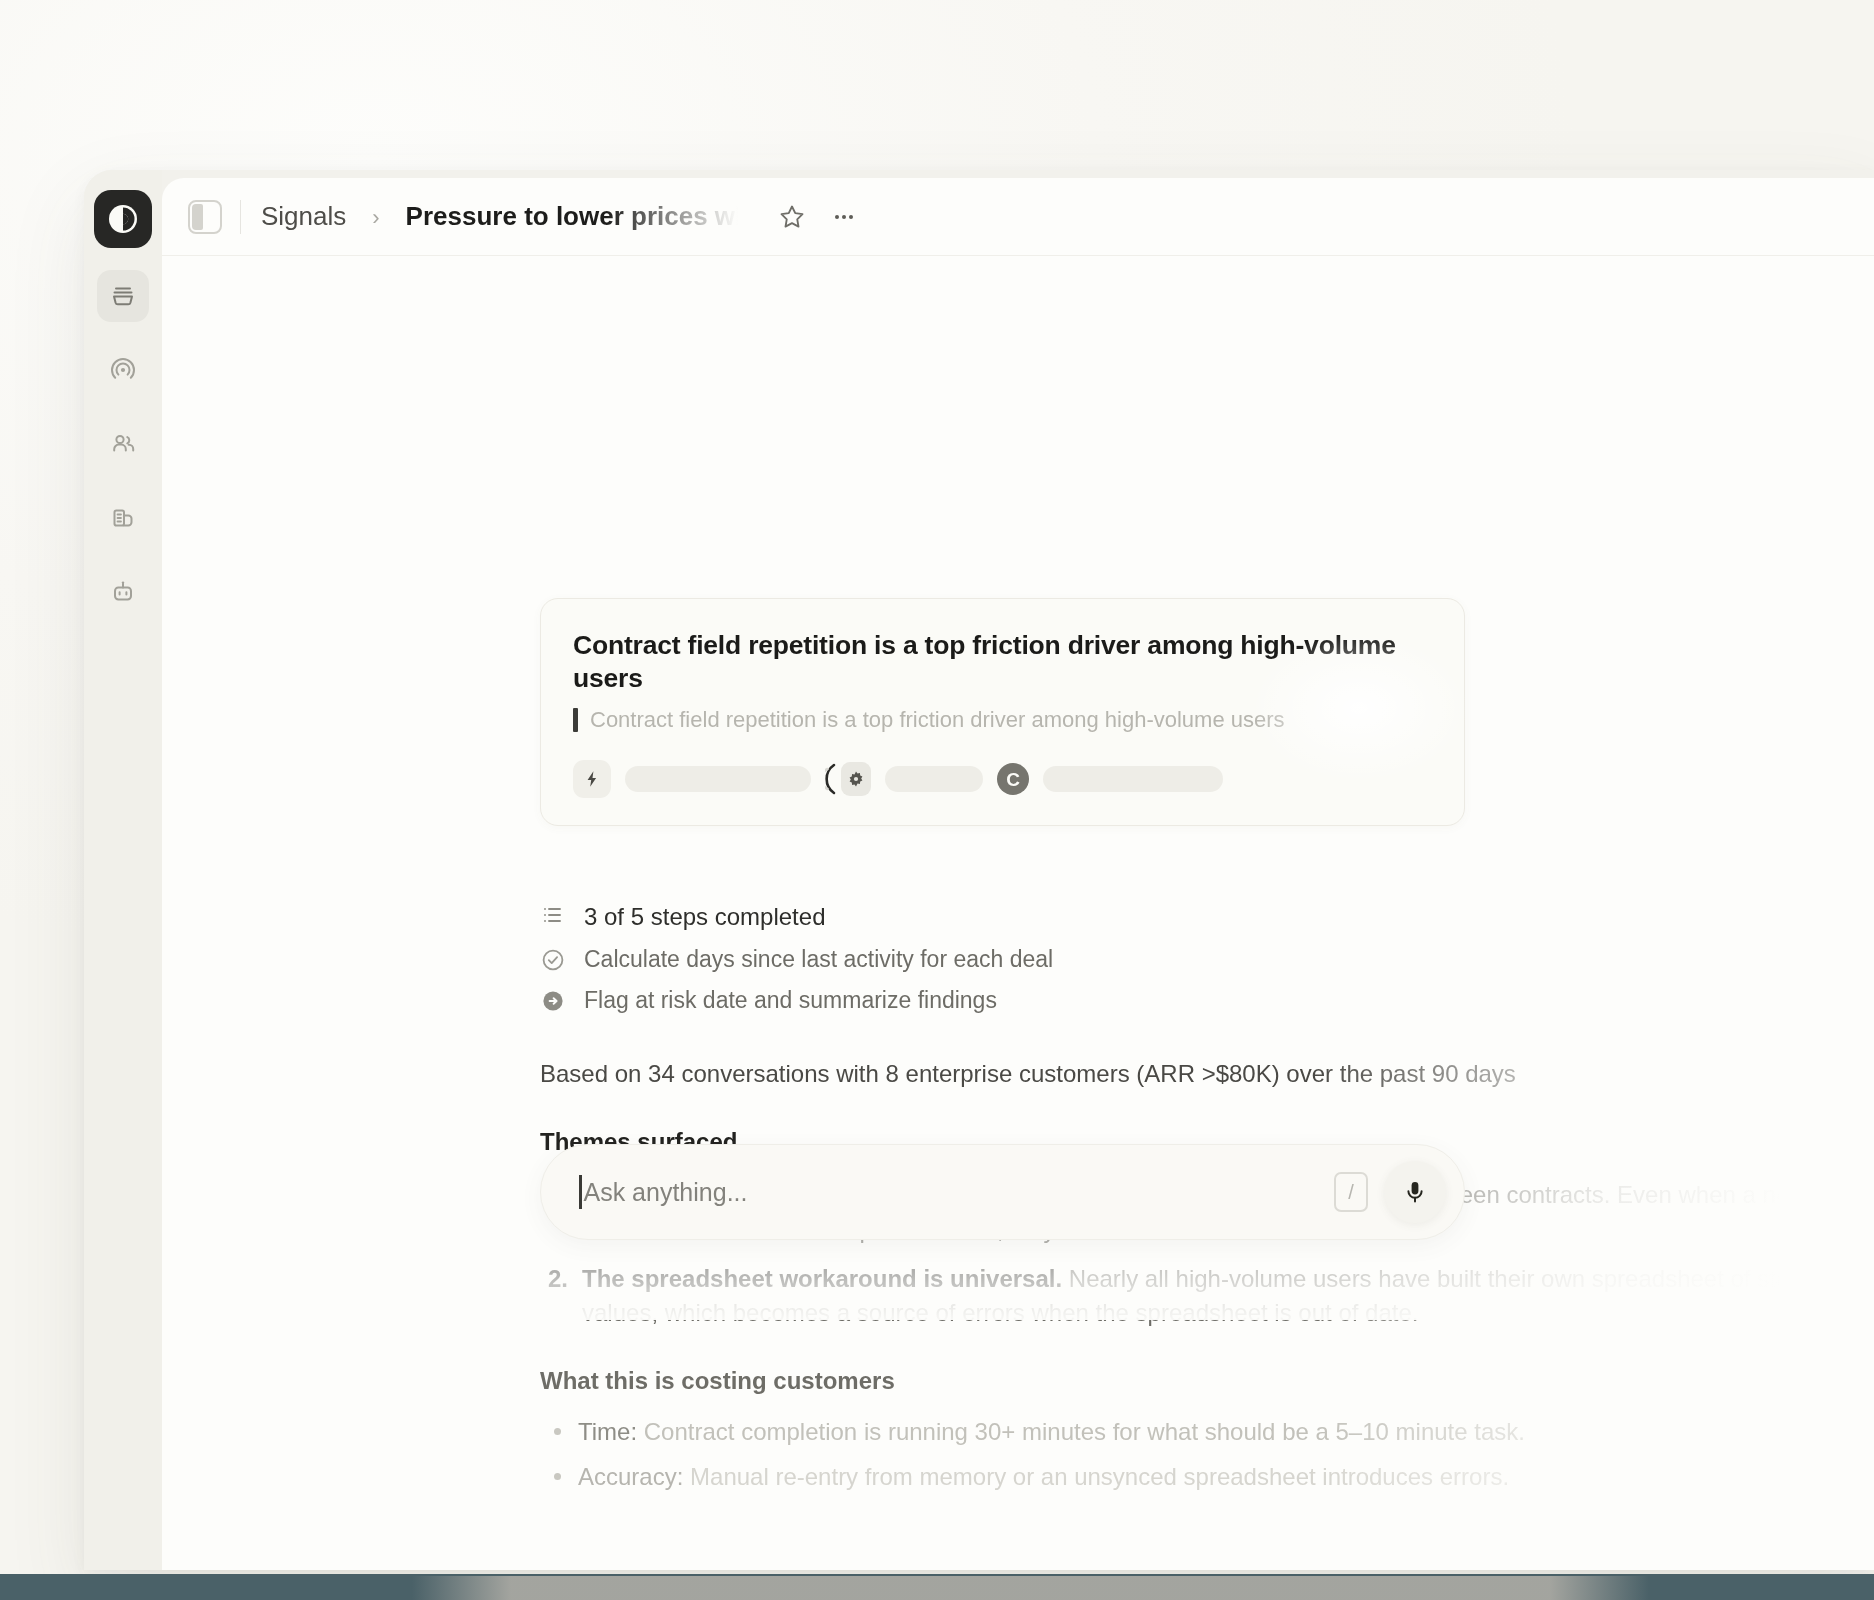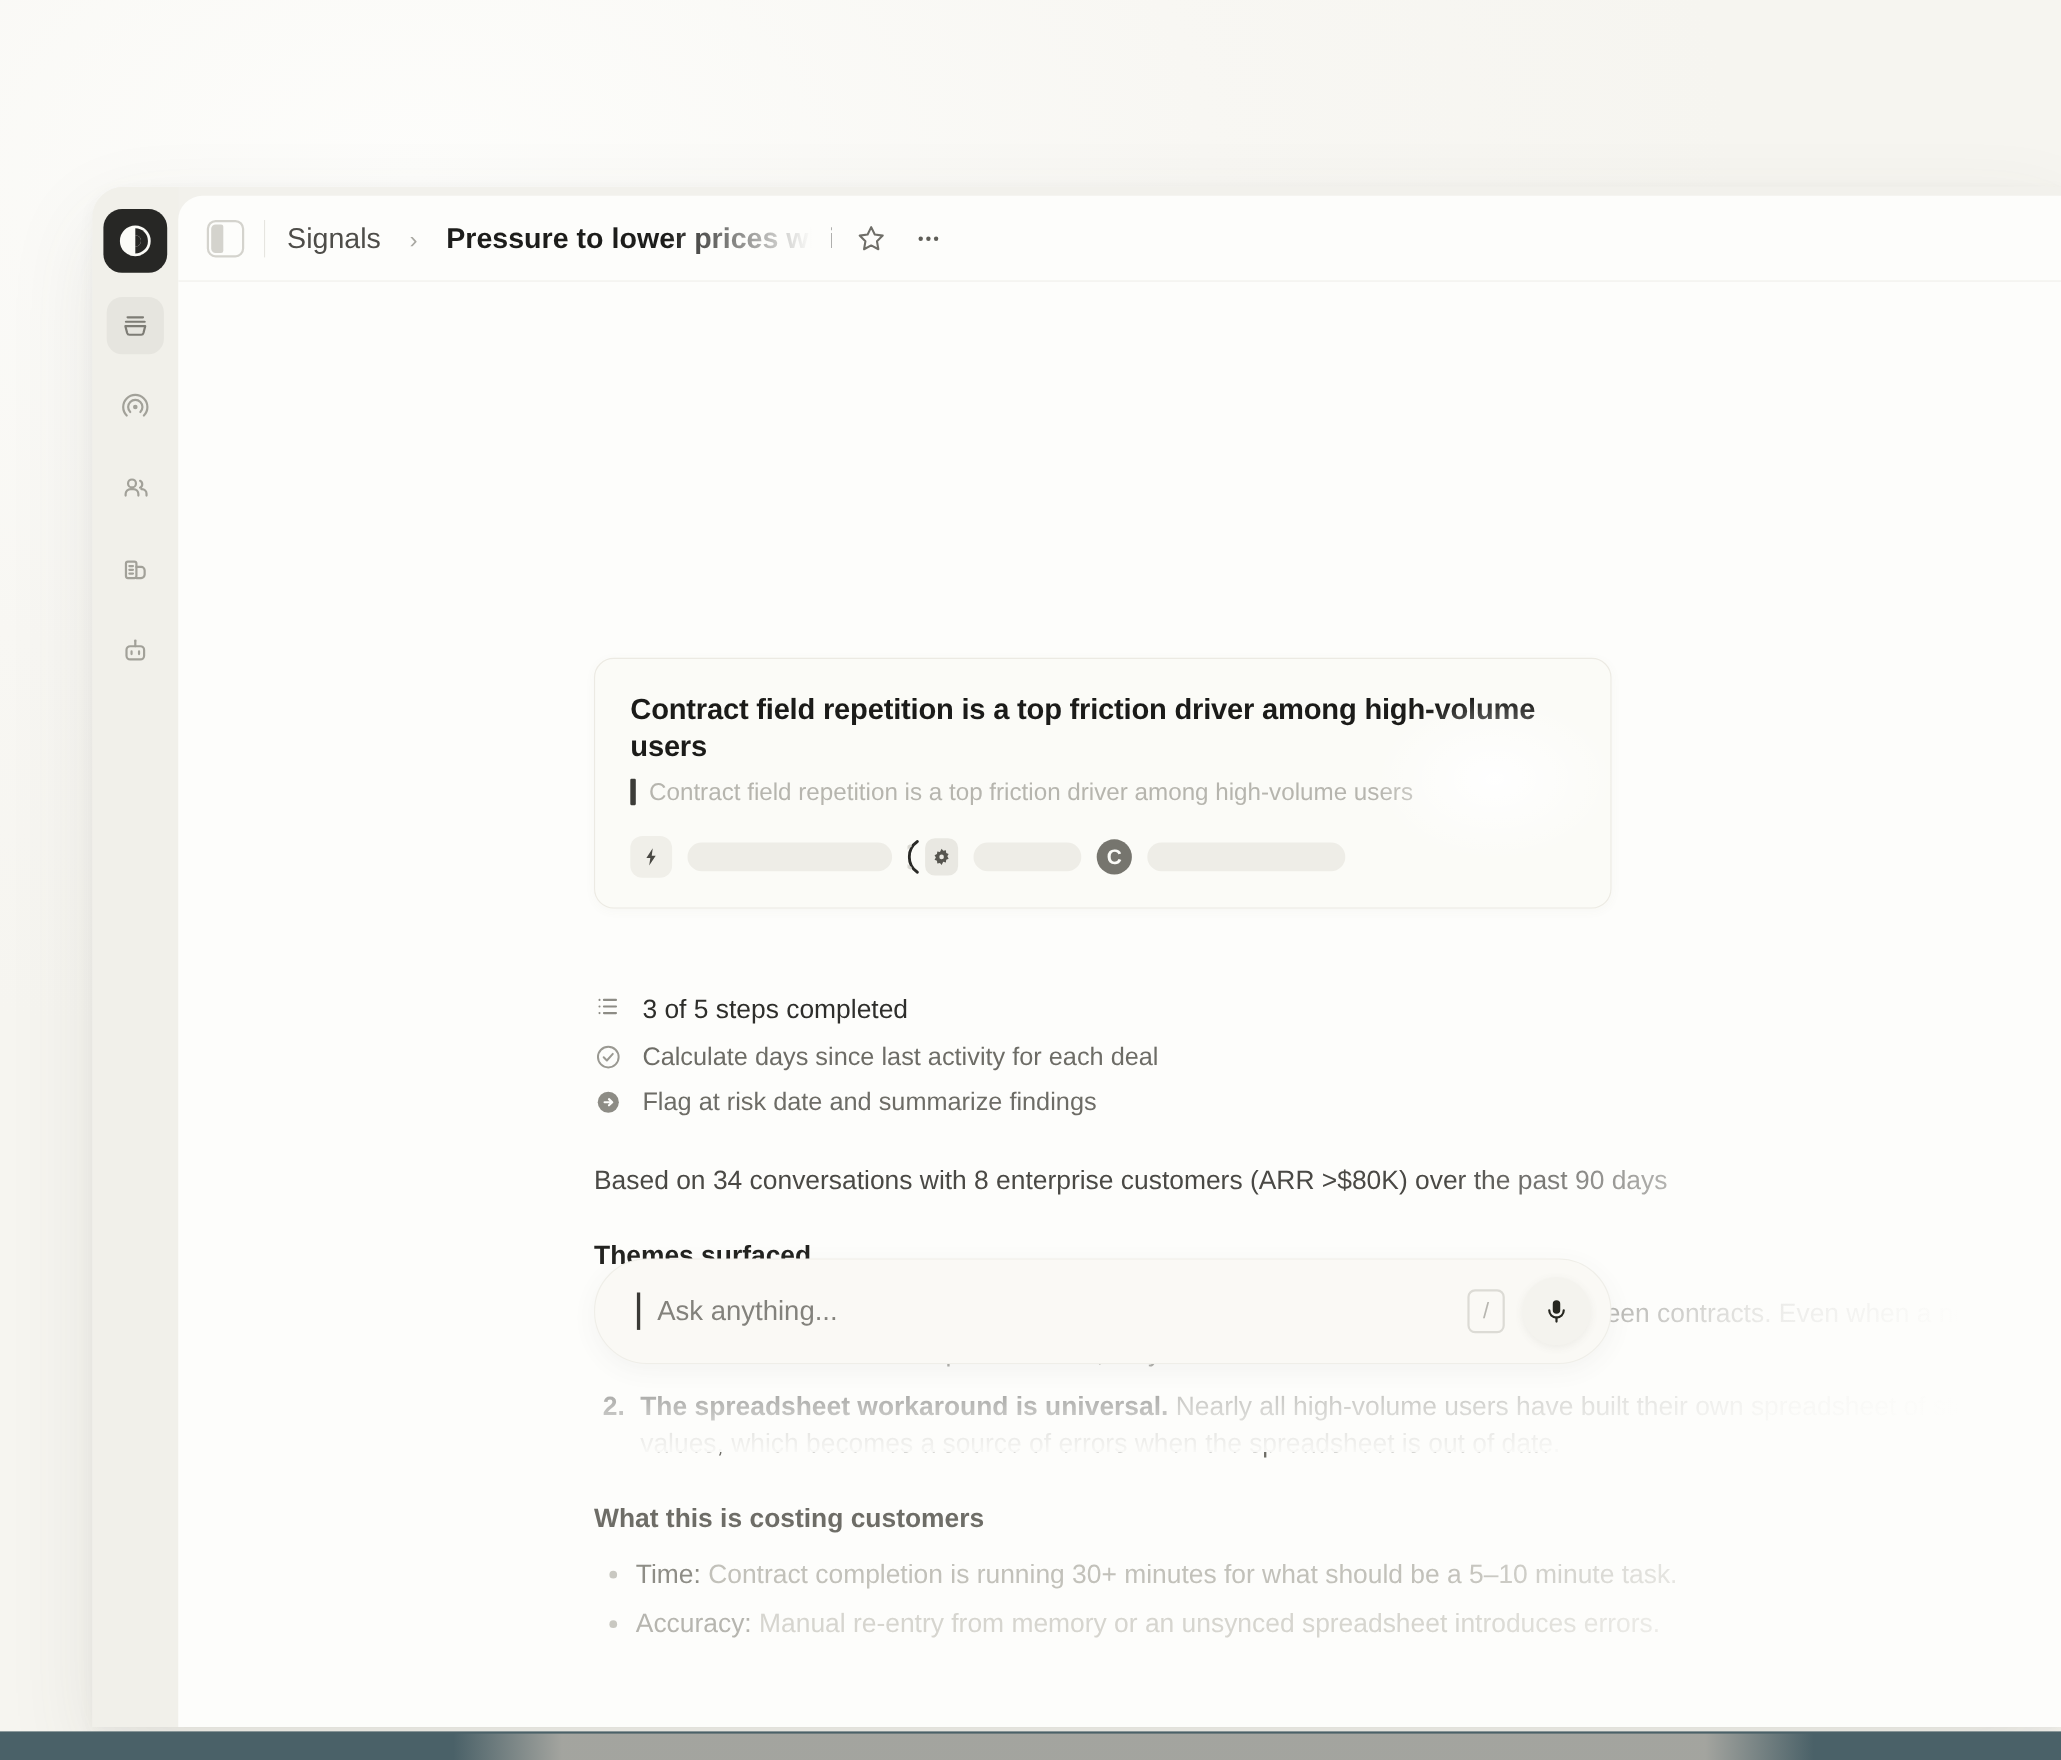--- a/index.html
+++ b/index.html
@@ -176,21 +176,21 @@
   }
 
   
   #composer{
     position:absolute; left:378px; bottom:330px; width:925px; height:96px;
     background:#faf9f5; border:1px solid #efeee8; border-radius:48px;
     box-shadow:0 6px 22px rgba(90,90,80,.06);
     display:flex; align-items:center; padding:0 18px 0 38px;
   }
   .caret{ width:2.5px;height:34px;background:#3a3a36; flex:none; }
-  .ph{ font-size:25px;color:#83827c; margin-left:16px; flex:1; }
+  .ph{ font-size:25px;color:#83827c; margin-left:2px; flex:1; }
   .slash-key{
     width:34px;height:40px;border:2px solid #dcdbd5;border-radius:7px;
     display:flex;align-items:center;justify-content:center;color:#b7b6b0;font-size:20px;
     margin-right:16px;cursor:pointer;flex:none;
   }
   .mic-btn{
     width:62px;height:62px;border-radius:50%;background:#f4f3ee;
     display:flex;align-items:center;justify-content:center;cursor:pointer;flex:none;
     box-shadow:0 2px 8px rgba(90,90,80,.08);
   }

